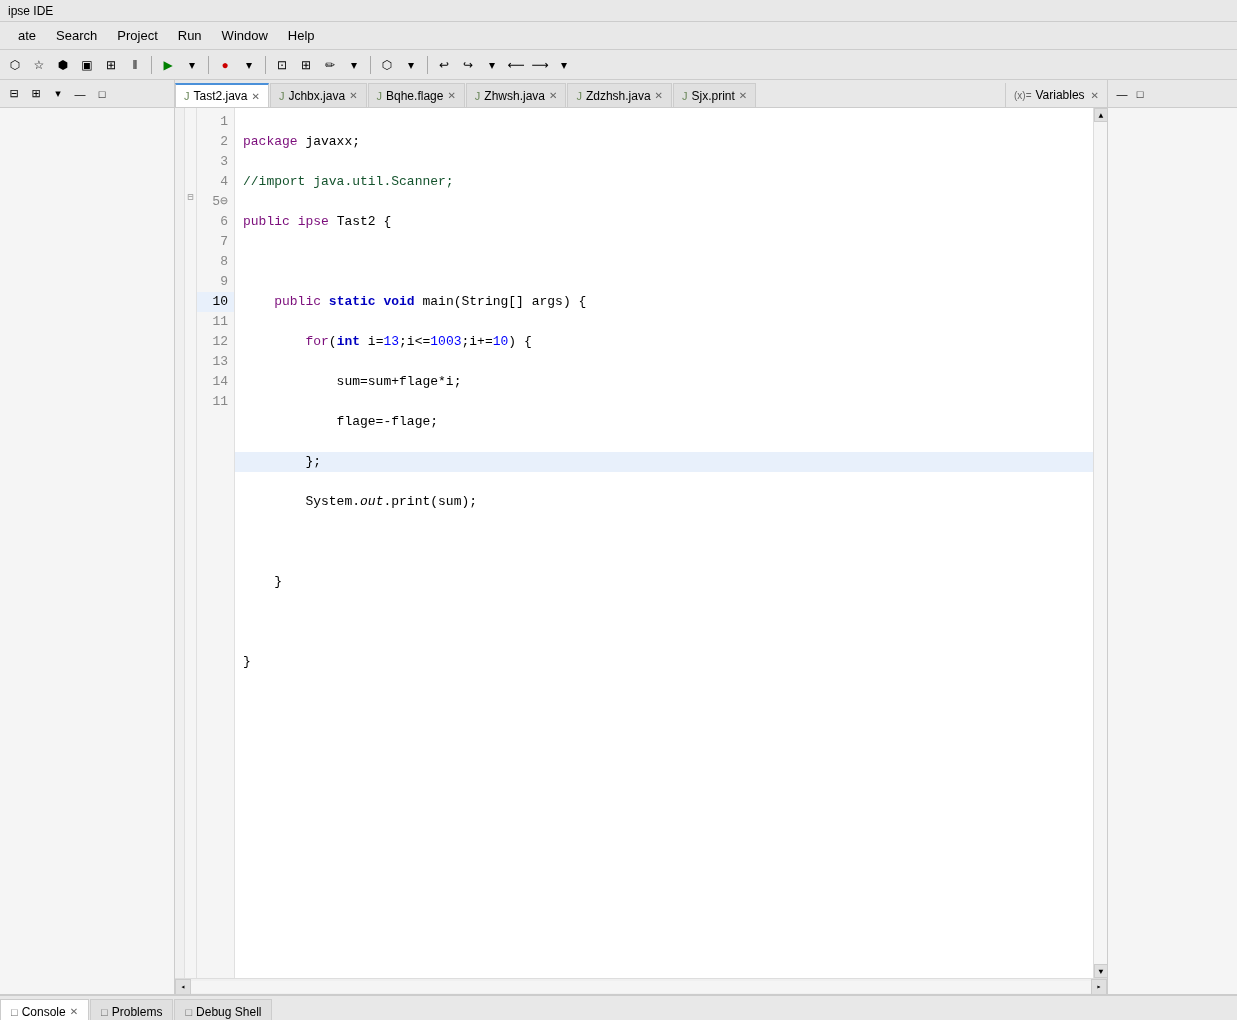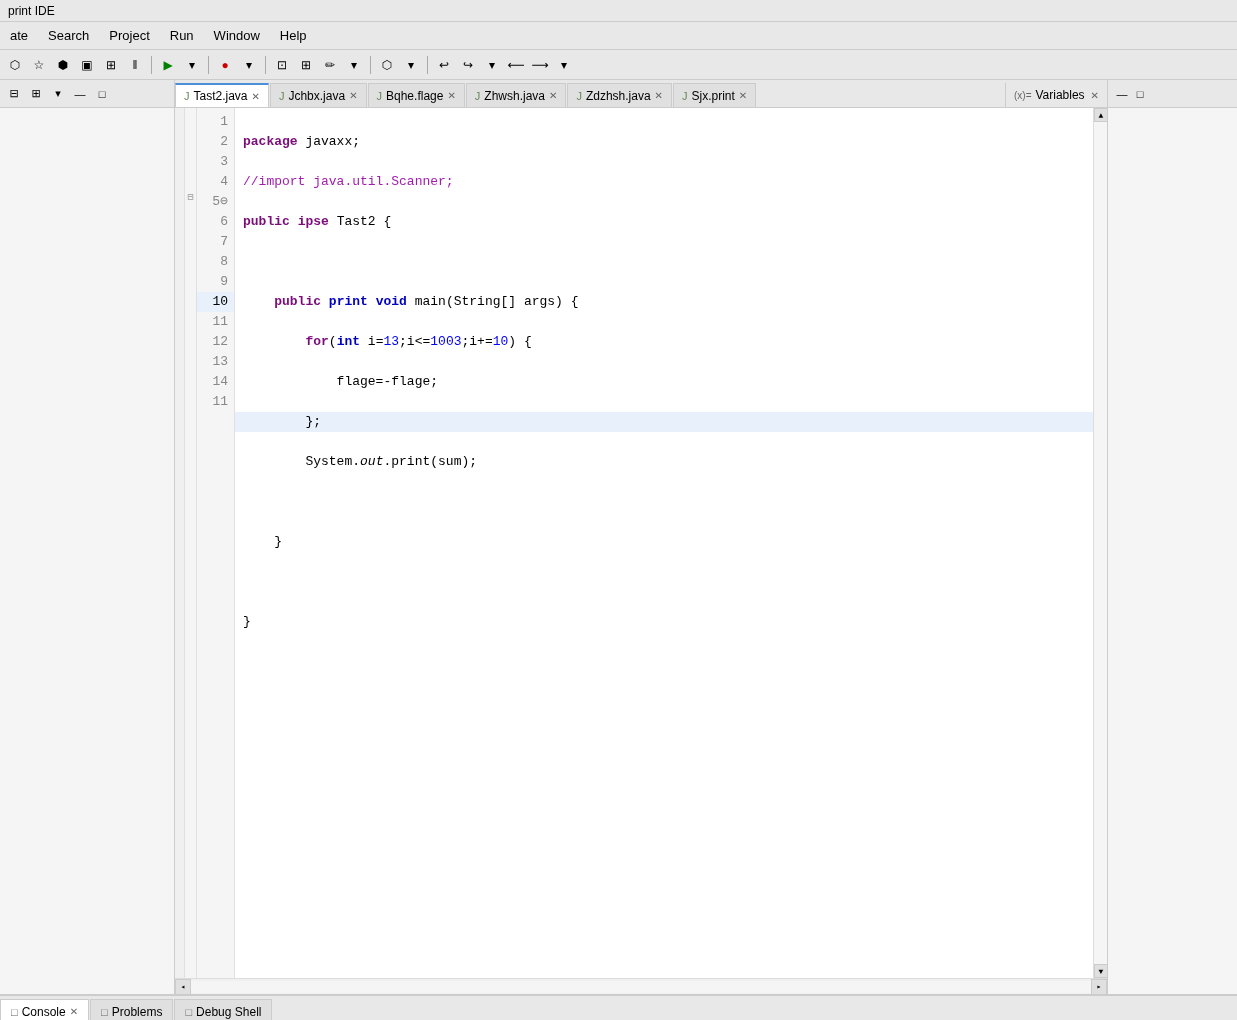--- a/index.html
+++ b/index.html
@@ -21,21 +21,21 @@
       font-family: Arial, sans-serif;
       border-bottom: 1px solid #ccc;
       height: 22px;
       display: flex;
       align-items: center;
     }
 
     
     #menu-bar {
       background: #e8e8e8;
-      padding: 2px 0;
+      padding: 2px 8px;
       font-size: 13px;
       font-family: Arial, sans-serif;
       border-bottom: 1px solid #ccc;
       height: 28px;
       display: flex;
       align-items: center;
       gap: 0;
     }
     .menu-item {
       padding: 3px 10px;
@@ -189,24 +189,24 @@
     }
     #code-content {
       flex: 1;
       padding: 4px 8px;
       overflow: auto;
       font-size: 13px;
       line-height: 20px;
       white-space: pre;
     }
     
-    .kw { color: #7b0d7b; font-weight: bold; } 
+    .kw { color: #7b0d7b; font-weight: normal; } 
     .kw2 { color: #0000c0; font-weight: bold; } 
     .cls { color: #000000; }
-    .cmt { color: #a21caf; }
+    .cmt { color: #14532d; }
     .num { color: #0000ff; }
     .italic-out { font-style: italic; }
 
     
     #editor-scrollbar {
       width: 14px;
       background: #f0f0f0;
       border-left: 1px solid #ddd;
       display: flex;
       flex-direction: column;
@@ -349,21 +349,21 @@
       align-items: center;
       justify-content: center;
       font-size: 10px;
       color: #999;
     }
   </style>
 </head>
 <body>
 
 <div id="title-bar">
-  <span>print IDE</span>
+  <span>ipse IDE</span>
 </div>
 
 <div id="menu-bar">
   <span class="menu-item">ate</span>
   <span class="menu-item">Search</span>
   <span class="menu-item">Project</span>
   <span class="menu-item">Run</span>
   <span class="menu-item">Window</span>
   <span class="menu-item">Help</span>
 </div>
@@ -504,22 +504,23 @@
         <span class="line-num">13</span>
         <span class="line-num">14</span>
         <span class="line-num">11</span>
       </div>
 
       <div id="code-content">
 <span class="code-line"><span class="kw">package</span> javaxx;</span>
 <span class="code-line"><span class="cmt">//import java.util.Scanner;</span></span>
 <span class="code-line"><span class="kw">public</span> <span class="kw">ipse</span> <span class="cls">Tast2</span> {</span>
 <span class="code-line"></span>
-<span class="code-line">    <span class="kw">public</span> <span class="kw2">print</span> <span class="kw2">void</span> main(String[] args) {</span>
+<span class="code-line">    <span class="kw">public</span> <span class="kw2">static</span> <span class="kw2">void</span> main(String[] args) {</span>
 <span class="code-line">        <span class="kw">for</span>(<span class="kw2">int</span> i=<span class="num">13</span>;i&lt;=<span class="num">1003</span>;i+=<span class="num">10</span>) {</span>
+<span class="code-line">            sum=sum+flage*i;</span>
 <span class="code-line">            flage=-flage;</span>
 <span class="code-line highlighted">        };</span>
 <span class="code-line">        System.<span class="italic-out">out</span>.print(sum);</span>
 <span class="code-line"></span>
 <span class="code-line">    }</span>
 <span class="code-line"></span>
 <span class="code-line">}</span>
       </div>
 
       <div id="editor-scrollbar">

